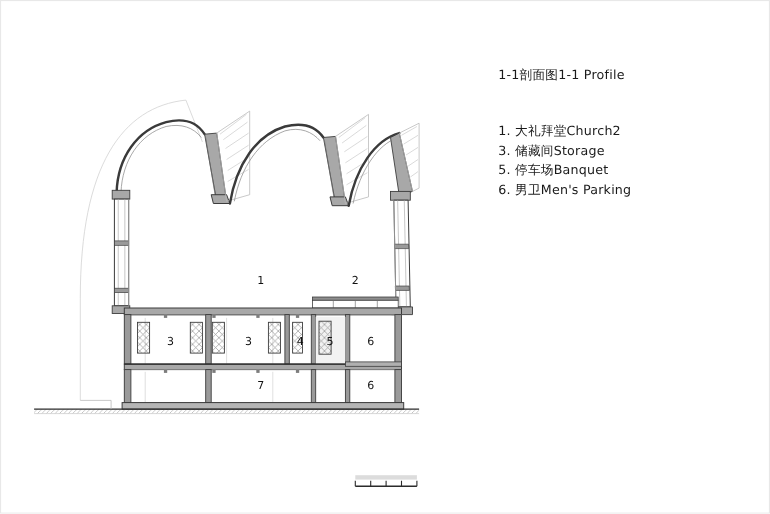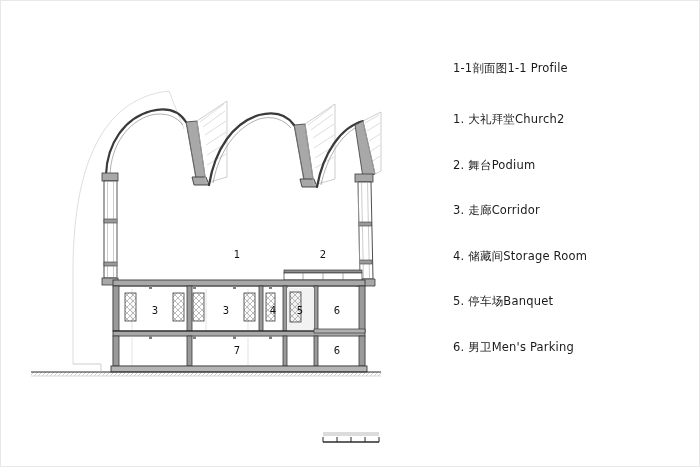--- a/index.html
+++ b/index.html
@@ -42,21 +42,20 @@
     white-space: nowrap;
     margin-bottom: 35px;
   }
   .legend-item {
     font-size: 11.5px;
     color: #1a1a1a;
     letter-spacing: 0.2px;
     white-space: nowrap;
     line-height: 17.5px;
     height: 17.5px;
-    margin-top: 28px;
   }
   .legend-num {
     display: inline;
   }
   svg { display: block; }
   .rl { font-size: 10px; fill: #111; font-family: "DejaVu Sans","Liberation Sans",sans-serif; text-anchor: middle; }
 </style>
 </head>
 <body>
 
@@ -298,30 +297,22 @@
   </div>
 
   <div id="legend-area">
     <div id="legend-title">1-1剖面图1-1 Profile</div>
 
     <div class="legend-item">
       <span class="legend-num">1.</span>
       <span>大礼拜堂Church2</span>
     </div>
     <div class="legend-item">
-      <span class="legend-num">2.</span>
-      <span>舞台Podium</span>
-    </div>
-    <div class="legend-item">
       <span class="legend-num">3.</span>
-      <span>走廊Corridor</span>
-    </div>
-    <div class="legend-item">
-      <span class="legend-num">4.</span>
-      <span>储藏间Storage Room</span>
+      <span>储藏间Storage</span>
     </div>
     <div class="legend-item">
       <span class="legend-num">5.</span>
       <span>停车场Banquet</span>
     </div>
     <div class="legend-item">
       <span class="legend-num">6.</span>
       <span>男卫Men's Parking</span>
     </div>
   </div>

